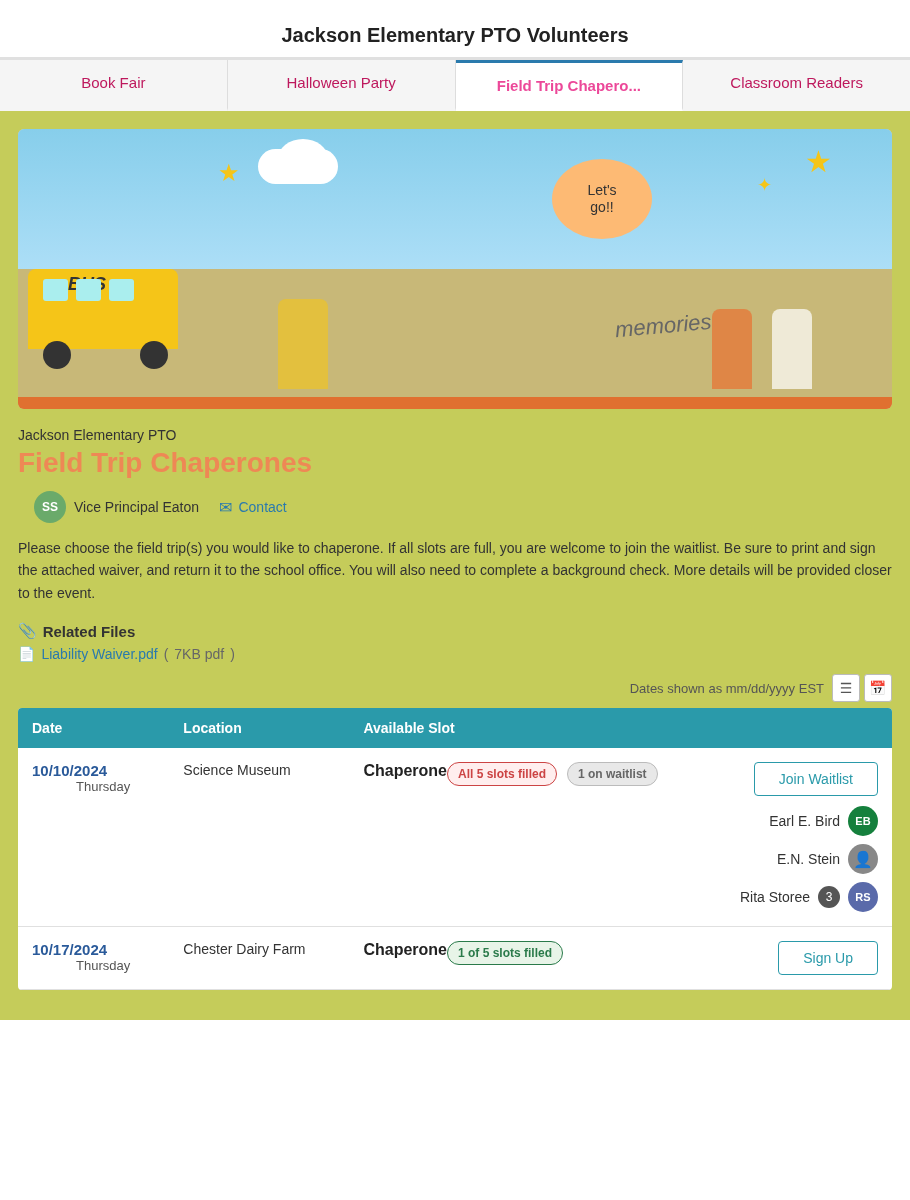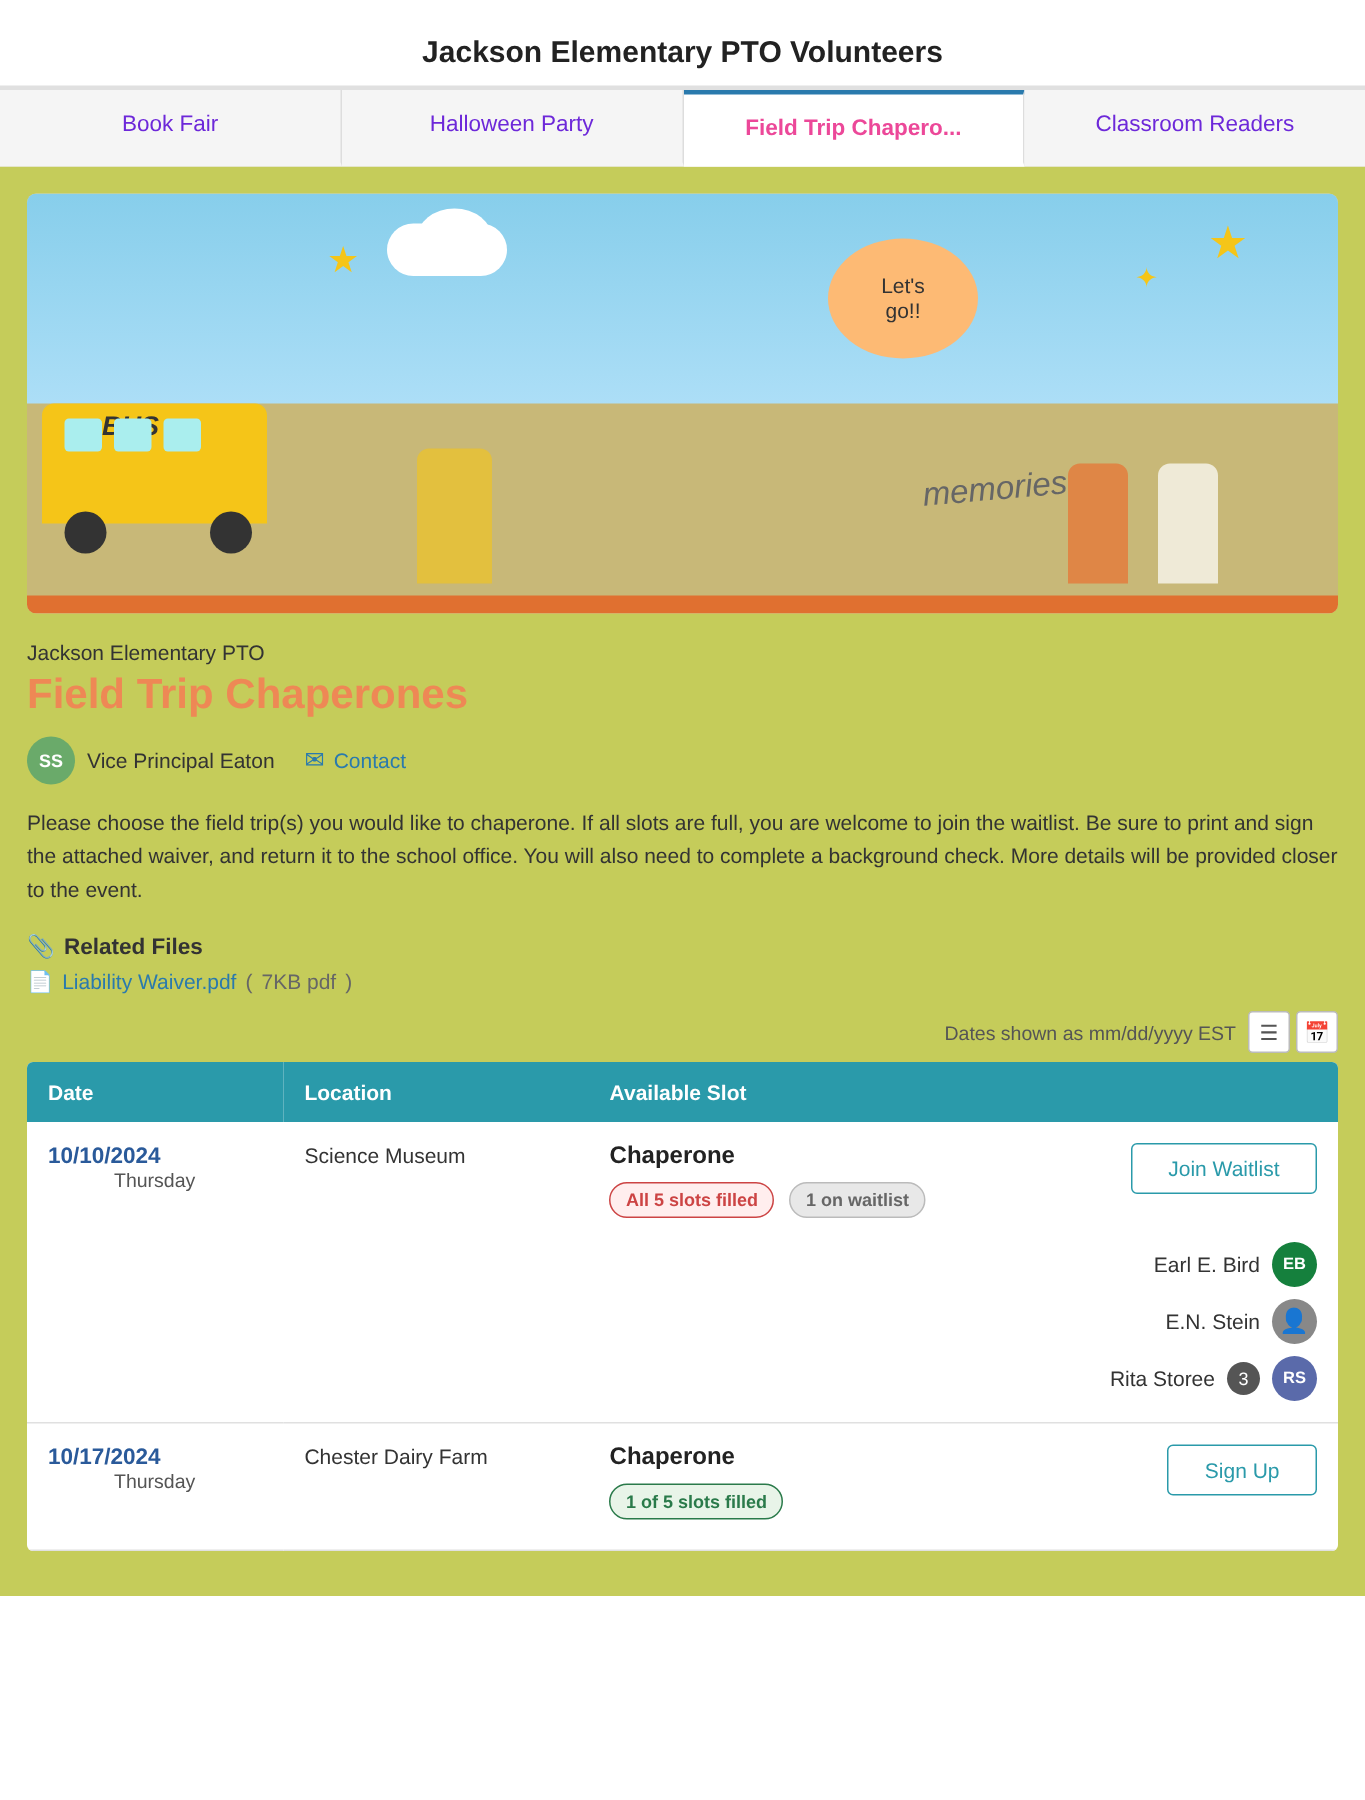--- a/index.html
+++ b/index.html
@@ -21,21 +21,21 @@
       border-bottom: 3px solid #ccc;
       background: #f5f5f5;
     }
     .tab {
       flex: 1;
       text-align: center;
       padding: 14px 8px;
       font-size: 15px;
       cursor: pointer;
       border-right: 1px solid #ddd;
-      color: #6d28d9;
+      color: #be185d;
       background: #f5f5f5;
       border-bottom: 3px solid transparent;
       margin-bottom: -3px;
     }
     .tab:last-child { border-right: none; }
     .tab.active {
       background: #fff;
       font-weight: bold;
       color: #ec4899;
       border-top: 3px solid #e55;
@@ -391,21 +391,20 @@
       border: 1px solid #2a9aaa;
       border-radius: 4px;
       background: #fff;
       color: #2a9aaa;
       font-size: 14px;
       cursor: pointer;
       white-space: nowrap;
     }
     .slot-cell-inner {
       display: flex;
-      flex-direction: column;
     }
     .slot-header {
       display: flex;
       justify-content: space-between;
       align-items: flex-start;
     }
   </style>
 </head>
 <body>
 
@@ -454,21 +453,21 @@
       <div style="position:absolute;bottom:20px;left:260px;width:50px;height:90px;background:#f5c518;border-radius:8px 8px 0 0;opacity:0.6;"></div>
       <div style="position:absolute;bottom:20px;right:140px;width:40px;height:80px;background:#e87030;border-radius:8px 8px 0 0;opacity:0.7;"></div>
       <div style="position:absolute;bottom:20px;right:80px;width:40px;height:80px;background:#fff;border-radius:8px 8px 0 0;opacity:0.7;"></div>
     </div>
   </div>
 
   <div class="section-org">Jackson Elementary PTO</div>
   <div class="section-title">Field Trip Chaperones</div>
 
   <div class="section-contact">
-    <div style="display:flex;align-items:center;gap:8px;">
+    <div style="display:flex;align-items:center;gap:8px;margin-left:16px;">
       <div class="avatar-ss">SS</div>
       <span class="contact-name">Vice Principal Eaton</span>
     </div>
     <div class="contact-link">
       <span class="contact-icon">✉</span>
       <span>Contact</span>
     </div>
   </div>
 
   <div class="description">Please choose the field trip(s) you would like to chaperone. If all slots are full, you are welcome to join the waitlist. Be sure to print and sign the attached waiver, and return it to the school office. You will also need to complete a background check. More details will be provided closer to the event.</div>

